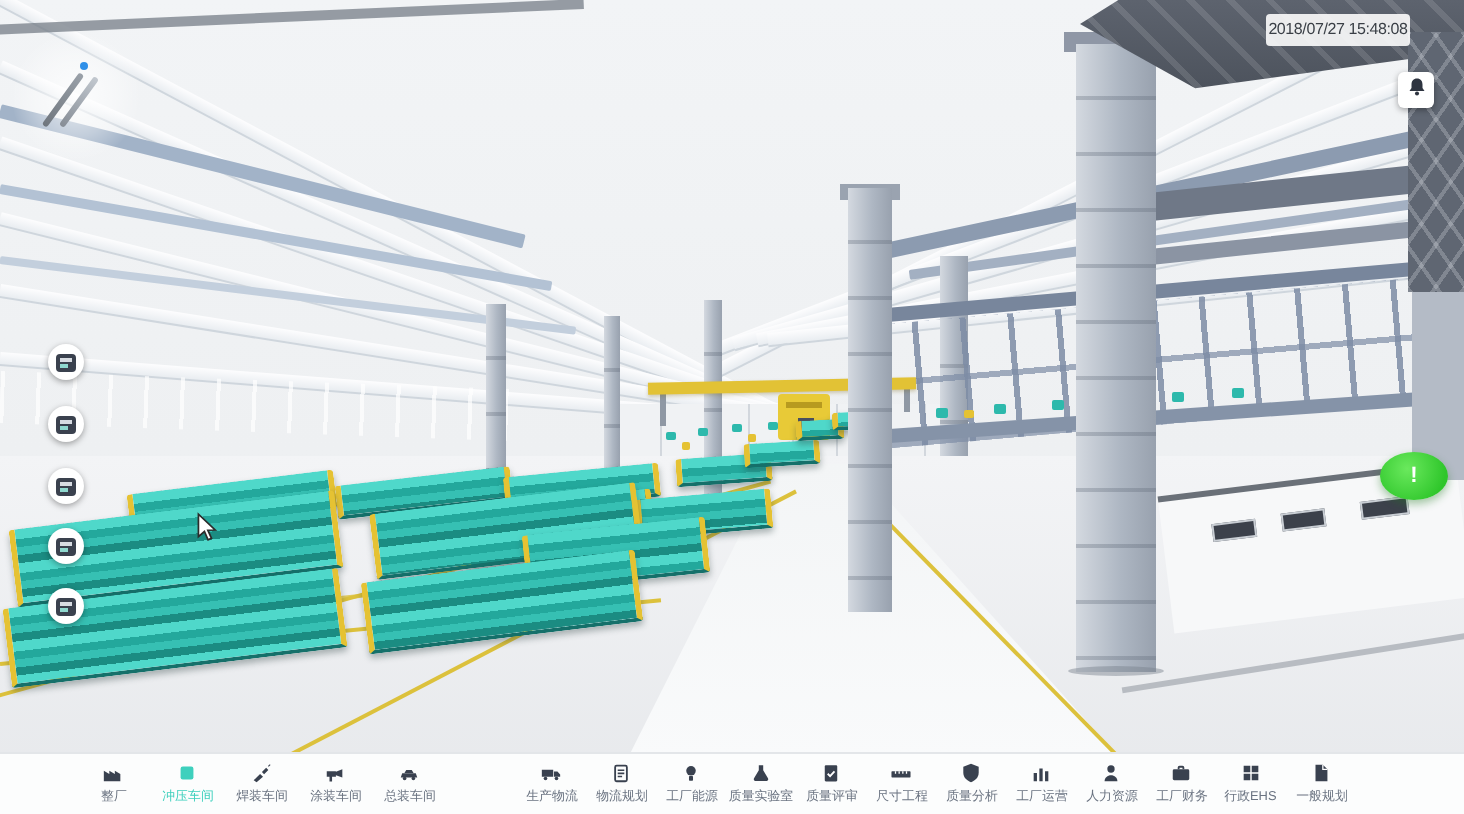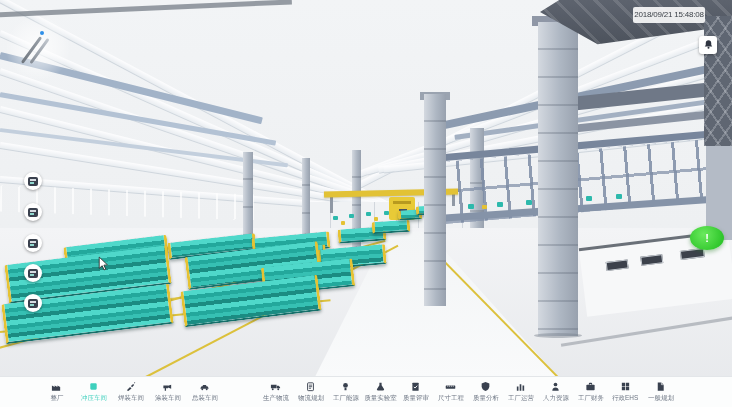--- a/index.html
+++ b/index.html
@@ -154,21 +154,21 @@
     <span>!</span>
   </div>
 </div>
 
 <div class="s glow" style="left:6px;top:16px;width:64px;height:64px;border-radius:50%;z-index:35"></div>
 <div class="s rod" style="left:30px;top:34px;width:3px;height:32px;background:linear-gradient(180deg,#9aa1a9,#6f767e);transform:rotate(36deg);z-index:36"></div>
 <div class="s rod" style="left:38px;top:36px;width:3px;height:30px;background:linear-gradient(180deg,#c2c8cf,#868d96);transform:rotate(36deg);z-index:36"></div>
 <div class="s" style="left:40px;top:31px;width:4px;height:4px;border-radius:50%;background:#2f8fe8;z-index:37"></div>
 
 <div class="s chip" style="left:633px;top:7px;width:72px;height:16px">
-  <span>2018/09/21 15:48:08</span>
+  <span>2018/07/27 15:48:08</span>
 </div>
 
 <div class="s sqbtn" style="left:699px;top:36px">
   <span><svg width="11" height="11" viewBox="0 0 12 12">
         <path fill="currentColor" d="M6 1.4c-1.9 0-3 1.4-3 3.2v2L1.9 8.2h8.2L9 6.6v-2c0-1.8-1.1-3.2-3-3.2z"></path>
         <circle cx="6" cy="9.6" r="1.1" fill="currentColor"></circle>
       </svg></span>
 </div>
 
 <div class="s cbtn" style="left:24px;top:172px">

